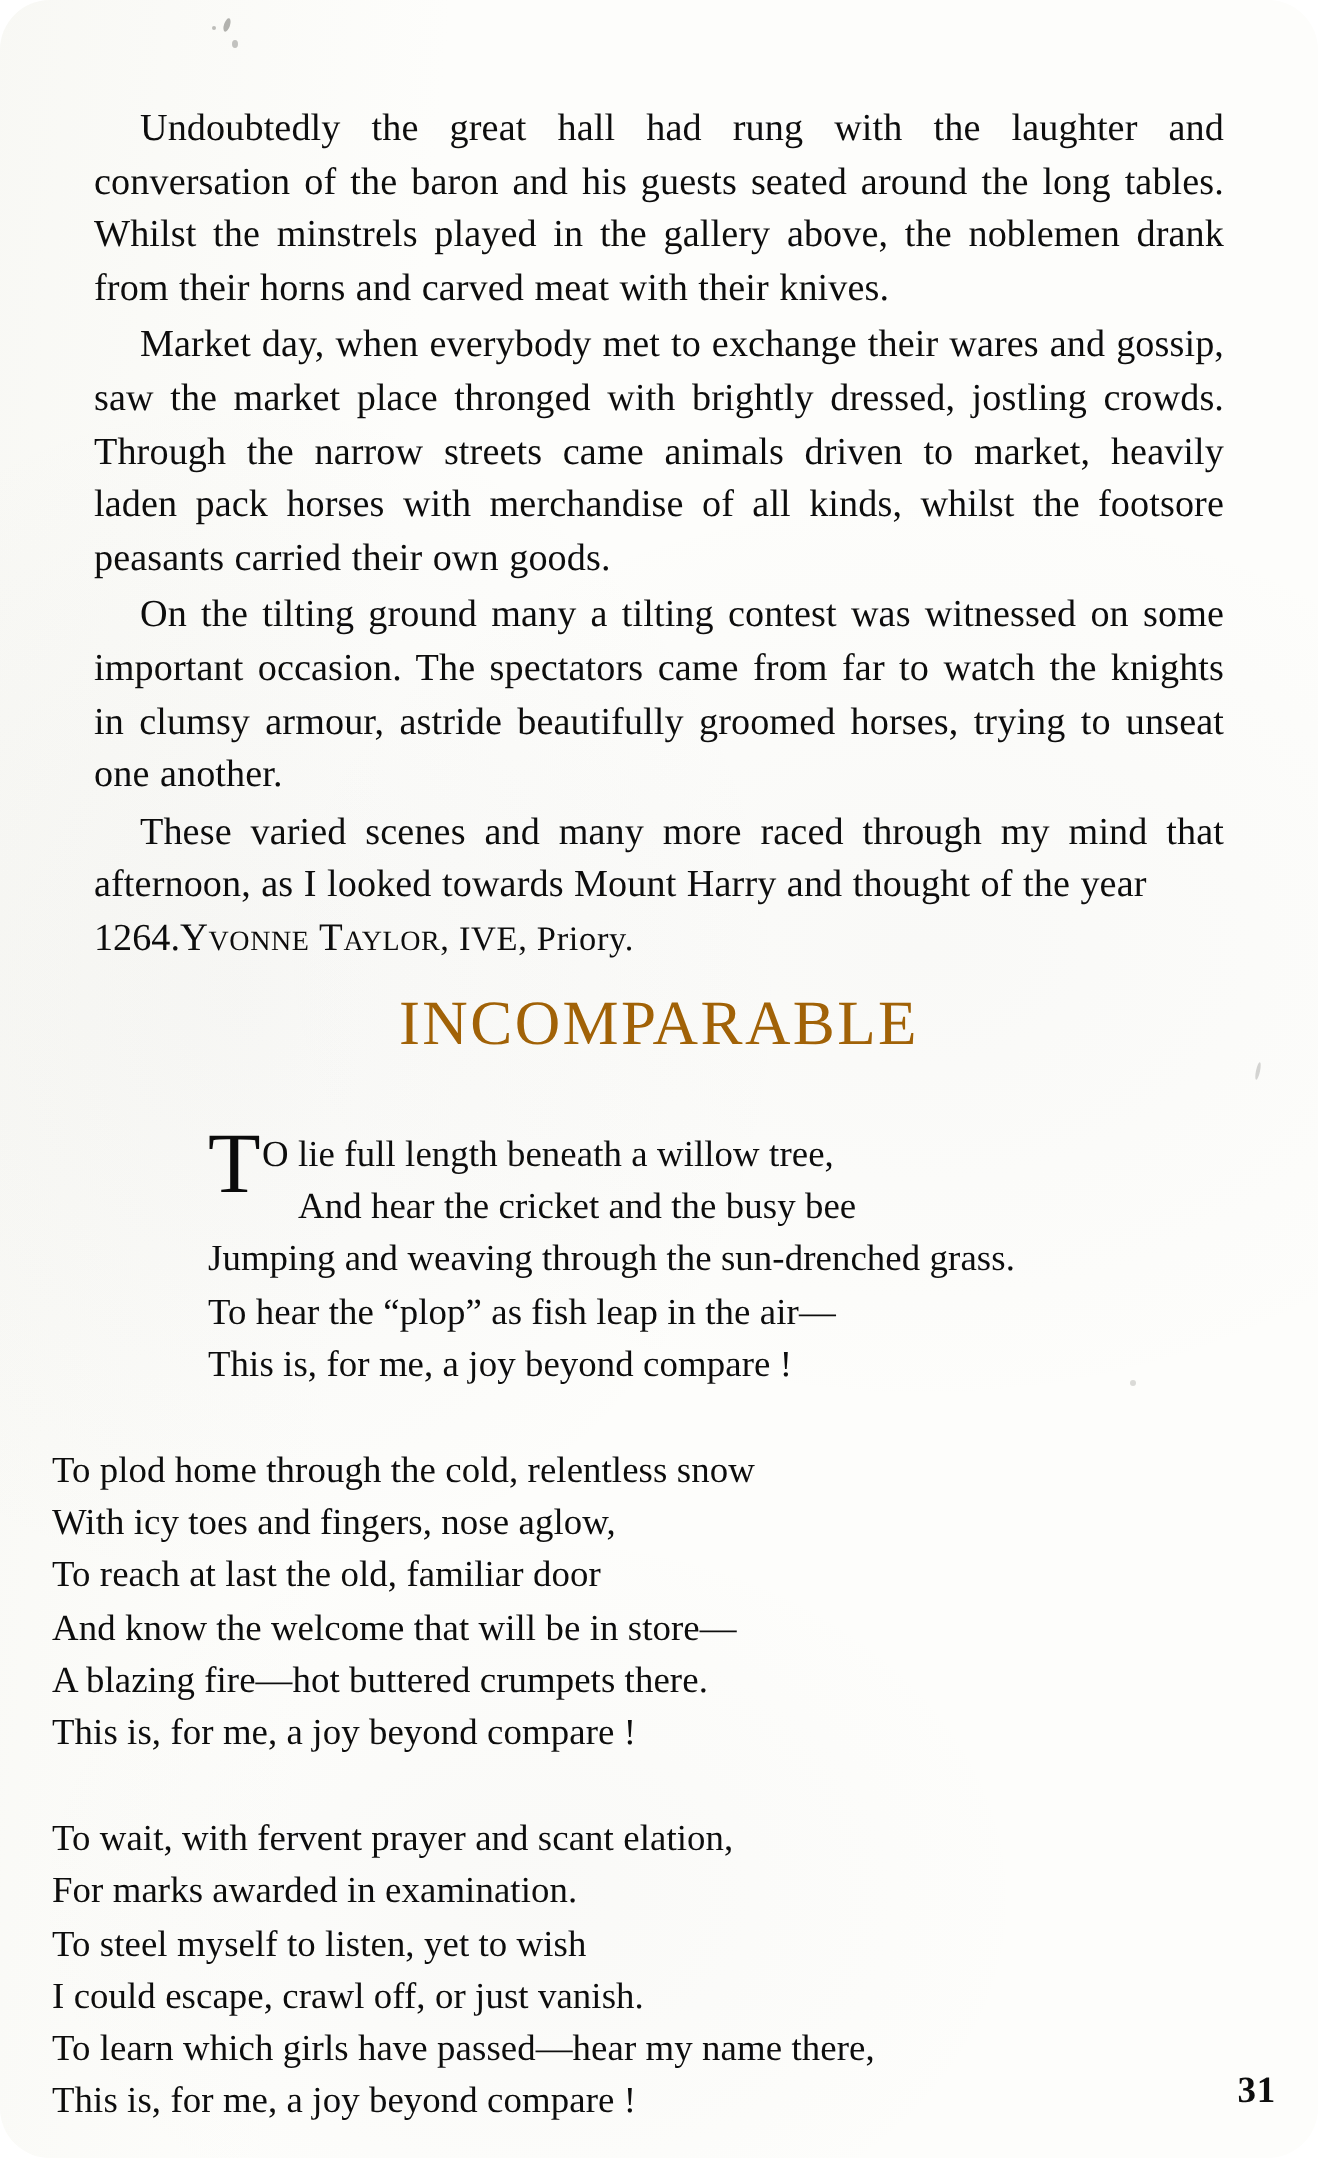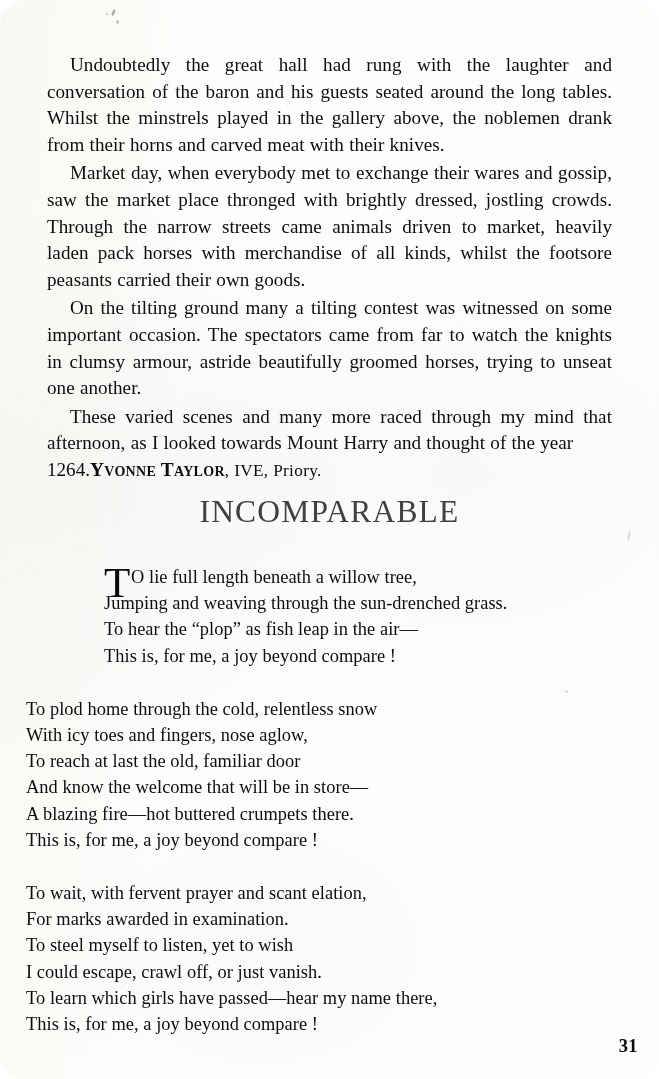--- a/index.html
+++ b/index.html
@@ -61,21 +61,20 @@
 
   .byline {
     font-size: 17.2px;
     letter-spacing: .35px;
     white-space: nowrap;
   }
   .smallcaps-name {
     font-variant: small-caps;
     font-size: 19.4px;
     letter-spacing: .3px;
-    font-weight: bold;
   }
 
   
   .para-final { position: relative; }
   .final-row {
     display: flex;
     align-items: baseline;
     text-indent: 0;
     margin-top: 0;
   }
@@ -86,21 +85,21 @@
     left: 0;
     top: 494px;
     width: 659px;
   }
   .poem-title {
     text-align: center;
     font-size: 31.5px;
     letter-spacing: 1.2px;
     margin: 0 0 34px 0;
     font-weight: normal;
-    color: #404040;
+    color: #a16207;
   }
   .stanza {
     margin: 0 0 0 0;
     padding-left: 104px;
     font-size: 18.4px;
     line-height: 26.2px;
     letter-spacing: .05px;
   }
   .stanza + .stanza { margin-top: 27px; padding-left: 26px; }
   .stanza .line {
@@ -159,20 +158,21 @@
 
   </div>
 
   <div class="poem-block">
 
     <h1 class="poem-title">INCOMPARABLE</h1>
 
     <div class="stanza stanza-first">
       <span class="dropcap">T</span>
       <div class="line line-1">O lie full length beneath a willow tree,</div>
+      <div class="line line-2">And hear the cricket and the busy bee</div>
       <div class="line">Jumping and weaving through the sun-drenched grass.</div>
       <div class="line">To hear the “plop” as fish leap in the air—</div>
       <div class="line">This is, for me, a joy beyond compare !</div>
     </div>
 
     <div class="stanza">
       <div class="line">To plod home through the cold, relentless snow</div>
       <div class="line">With icy toes and fingers, nose aglow,</div>
       <div class="line">To reach at last the old, familiar door</div>
       <div class="line">And know the welcome that will be in store—</div>

